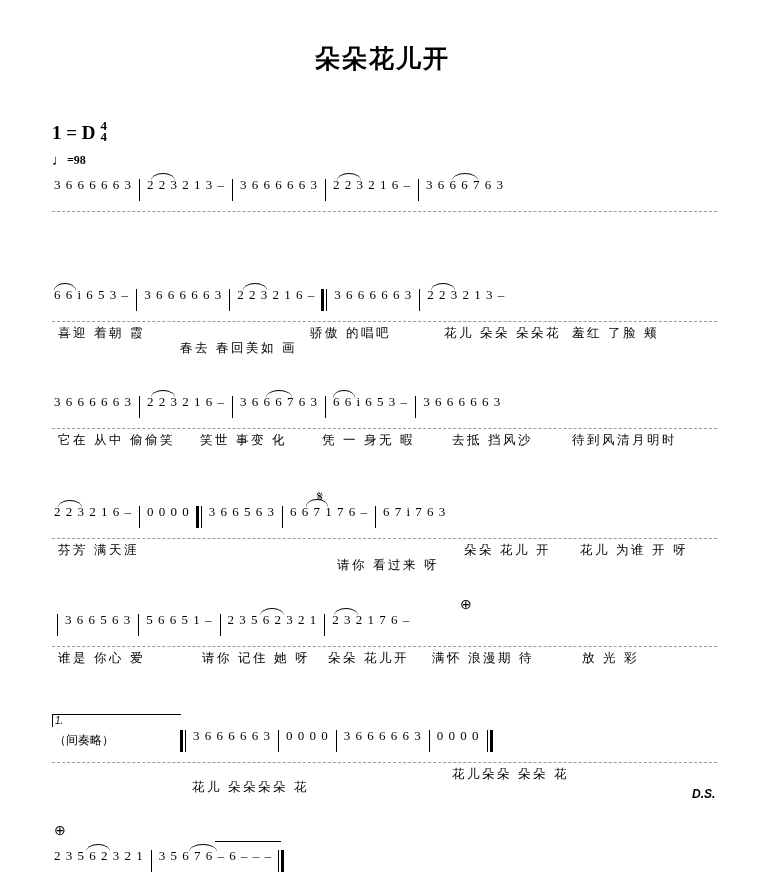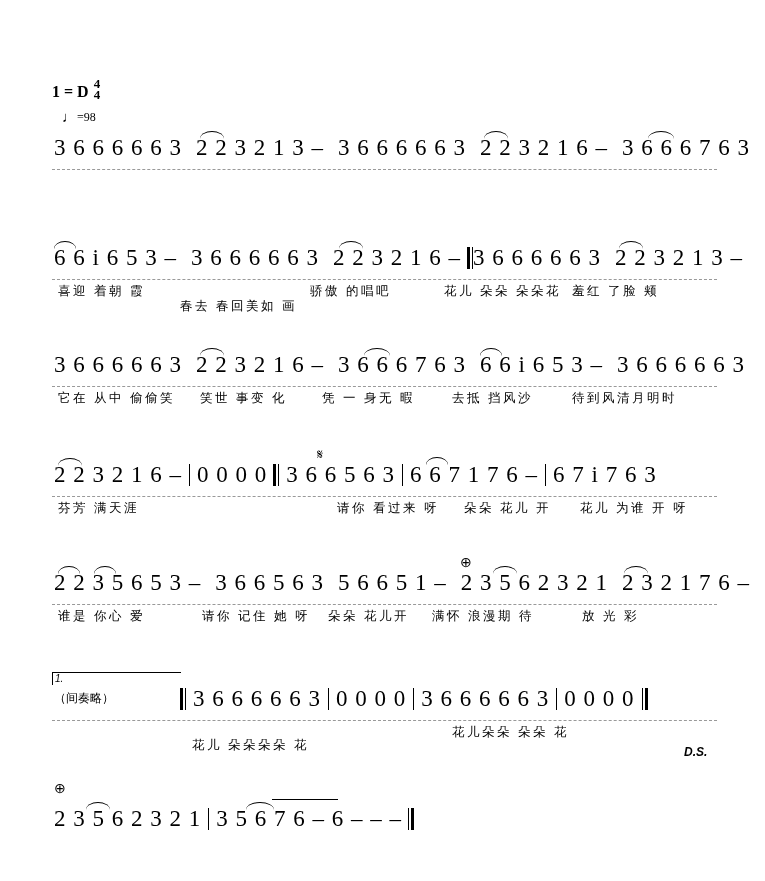--- a/index.html
+++ b/index.html
@@ -42,41 +42,41 @@
     left: 52px;
     top: 78px;
     font-family: "Liberation Serif", serif;
   }
   .keyline {
     font-size: 16px;
     font-weight: bold;
     white-space: nowrap;
   }
   .keyline .big1 {
-    font-size: 16px;
+    font-size: 19px;
     font-weight: bold;
     position: relative;
     top: 1px;
   }
   .meter {
     display: inline-block;
     font-size: 13px;
     line-height: 11px;
     text-align: center;
     vertical-align: -3px;
     margin-left: 5px;
     font-weight: bold;
   }
   .meter .num { display: block; }
   .meter .den { display: block; }
   .tempo {
     font-size: 12px;
-    font-weight: normal;
+    font-weight: bold;
     margin-top: 8px;
-    margin-left: 10px;
+    margin-left: 0;
   }
   .tempo .qnote {
     font-size: 15px;
     position: relative;
     top: 1px;
   }
 
   
   .system {
     position: absolute;
@@ -104,21 +104,21 @@
     display: inline-block;
     width: 1px;
     background: #000;
     height: 22px;
     margin: 0 5px;
     position: relative;
     top: 2px;
   }
   .notes {
     font-family: "Liberation Serif", serif;
-    font-size: 23px;
+    font-size: 13px;
     letter-spacing: 1px;
     position: relative;
     white-space: nowrap;
   }
   .lyricline {
     position: relative;
     height: 24px;
     font-size: 12.5px;
     font-family: "Liberation Sans", sans-serif;
   }
@@ -192,40 +192,42 @@
     left: 2px;
     top: 0px;
     font-size: 10px;
     font-style: italic;
   }
   .ds {
     position: absolute;
     font-size: 12px;
     font-style: italic;
     font-weight: bold;
+    margin-left: 8px;
   }
   .segno {
     position: absolute;
     font-size: 14px;
   }
   .coda {
     position: absolute;
     font-size: 14px;
   }
   .tie-line {
     position: absolute;
     border-top: 1px solid #000;
     height: 1px;
   }
 </style>
 </head>
 <body>
 
 <div class="sheet">
 
+  <div class="title">朵朵花儿开</div>
 
   <div class="keyblock">
     <div class="keyline">
       <span class="big1">1 = D</span><span class="meter"><span class="num">4</span><span class="den">4</span></span>
     </div>
     <div class="tempo"><span class="qnote">♩</span><span>=98</span></div>
   </div>
 
 
   <div class="system" style="top:135px;">
@@ -351,35 +353,30 @@
           <span class="notes">6 6 7  1 7 6    –</span>
         </div>
         <span class="bar"></span>
         <div class="measure">
           <span class="notes">6 7 i 7 6   3</span>
         </div>
       </div>
     </div>
     <div class="lyricline">
       <span class="lyric" style="left:6px;top:3px;">芬芳   满天涯</span>
-      <span class="lyric" style="left:285px;top:3px;">请你 看过来 呀</span>
+      <span class="lyric" style="left:285px;top:18px;">请你 看过来 呀</span>
       <span class="lyric" style="left:412px;top:3px;">朵朵   花儿 开</span>
       <span class="lyric" style="left:528px;top:3px;">花儿 为谁 开  呀</span>
     </div>
   </div>
 
   <div class="system" style="top:570px;">
     <span class="coda" style="left:408px;top:-16px;">⊕</span>
     <div class="staffline">
       <div class="measures">
-        <div class="measure">
-          <span class="slur" style="left:6px;top:-4px;width:22px;"></span>
-          <span class="slur" style="left:42px;top:-4px;width:22px;"></span>
-          <span class="notes">2 2 3  5 6 5  3    –</span>
-        </div>
         <span class="bar"></span>
         <div class="measure">
           <span class="notes">3 6 6 5 6   3</span>
         </div>
         <span class="bar"></span>
         <div class="measure">
           <span class="notes">5 6 6 5 1    –</span>
         </div>
         <span class="bar"></span>
         <div class="measure">

